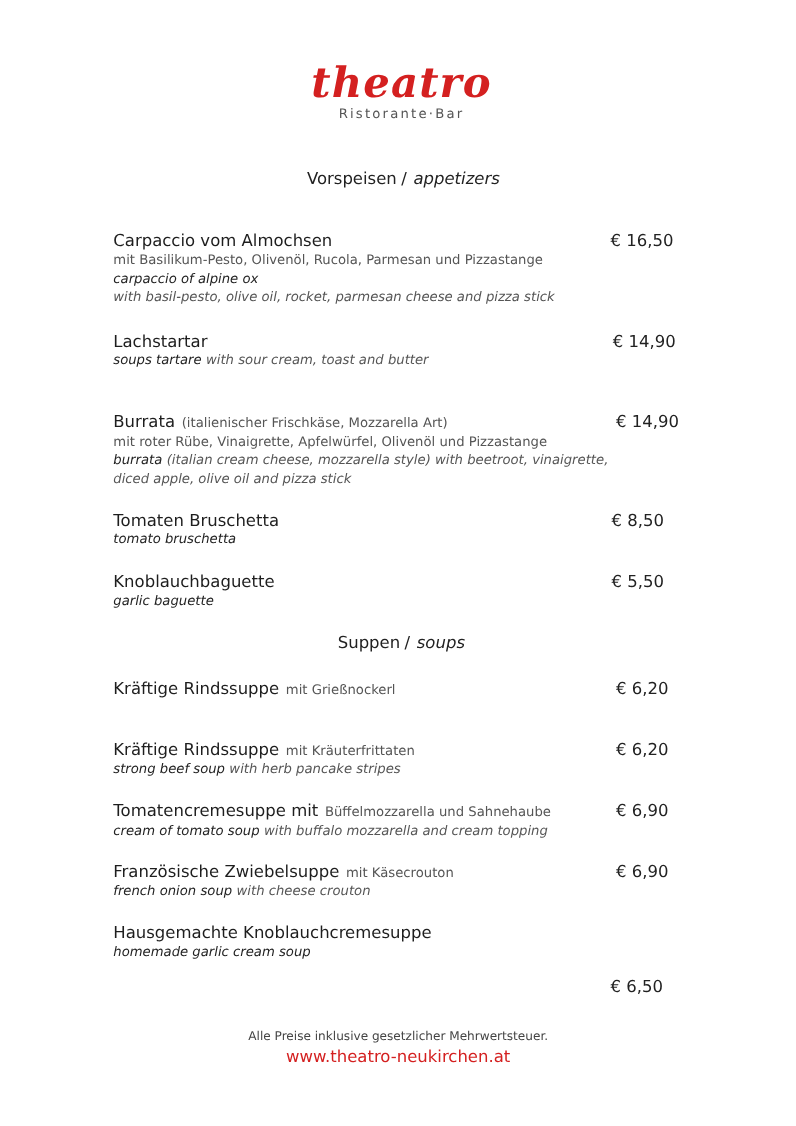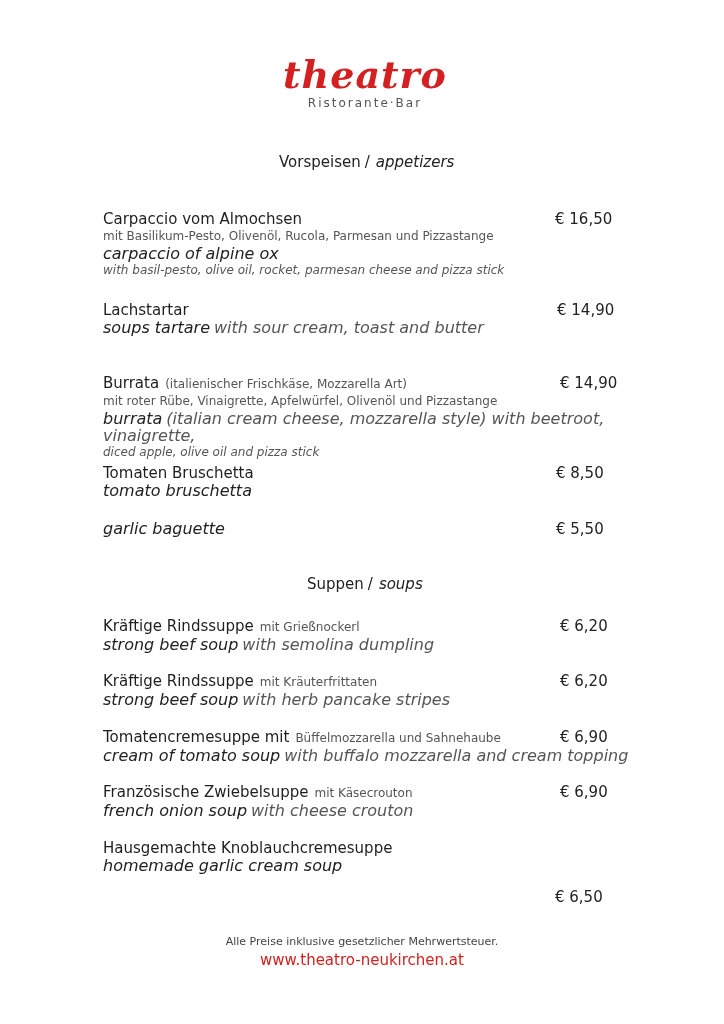--- a/index.html
+++ b/index.html
@@ -13,21 +13,21 @@
     color: #d42020; font-size: 38px; line-height: 38px; letter-spacing: 1px;
   }
   .logo-sub { color: #555; font-size: 12px; letter-spacing: 2px; margin-top: 2px; }
   .section-title { position: absolute; font-size: 15px; color: #222; white-space: nowrap; }
   .section-title .sep { margin: 0 6px 0 4px; }
   .section-title .en { font-style: italic; }
   .item { position: absolute; left: 87px; width: 530px; margin-left: 16px; }
   .item .name { font-size: 15px; color: #1e1e1e; line-height: 18px; white-space: nowrap; }
   .item .name .extra { font-size: 12px; color: #555; margin-left: 6px; }
   .item .de { font-size: 12px; color: #555; line-height: 17px; }
-  .item .en { font-size: 16px; line-height: 17px; font-style: italic; }
+  .item .en { font-size: 12px; line-height: 17px; font-style: italic; }
   .item .en .en-name { color: #222; }
   .item .en .en-desc { color: #555; margin-left: 4px; text-align: right; }
   .item .en-line2 { font-size: 12px; line-height: 17px; font-style: italic; color: #555; }
   .price { position: absolute; font-size: 15px; color: #222; white-space: nowrap; }
   .footer { position: absolute; left: 0; width: 724px; text-align: center; }
   .footer .note { font-size: 11px; color: #444; position: absolute; top: 935px; left: 0; width: 724px; }
   .footer .url { font-size: 15px; color: #d42020; position: absolute; top: 951px; left: 0; width: 724px; }
 </style>
 </head>
 <body>
@@ -63,31 +63,31 @@
 </div>
 <div class="price" style="left:560px; top:374px;">€ 14,90</div>
 
 <div class="item" style="top:464px;">
   <div class="name">Tomaten Bruschetta</div>
   <div class="en"><span class="en-name">tomato bruschetta</span></div>
 </div>
 <div class="price" style="left:556px; top:464px;">€ 8,50</div>
 
 <div class="item" style="top:520px;">
+  <div class="name">Knoblauchbaguette</div>
   <div class="en"><span class="en-name">garlic baguette</span></div>
 </div>
 <div class="price" style="left:556px; top:520px;">€ 5,50</div>
 
 <div class="section-title" style="left:307px; top:575px;">
   <span>Suppen</span><span class="sep">/</span><span class="en">soups</span>
 </div>
 
 <div class="item" style="top:617px;">
   <div class="name"><span>Kräftige Rindssuppe</span><span class="extra">mit Grießnockerl</span></div>
-  <div class="en"><span class="en-name">strong beef soup</span><span class="en-desc">with semolina dumpling</span></div>
 </div>
 <div class="price" style="left:560px; top:617px;">€ 6,20</div>
 
 <div class="item" style="top:672px;">
   <div class="name"><span>Kräftige Rindssuppe</span><span class="extra">mit Kräuterfrittaten</span></div>
   <div class="en"><span class="en-name">strong beef soup</span><span class="en-desc">with herb pancake stripes</span></div>
 </div>
 <div class="price" style="left:560px; top:672px;">€ 6,20</div>
 
 <div class="item" style="top:728px;">

